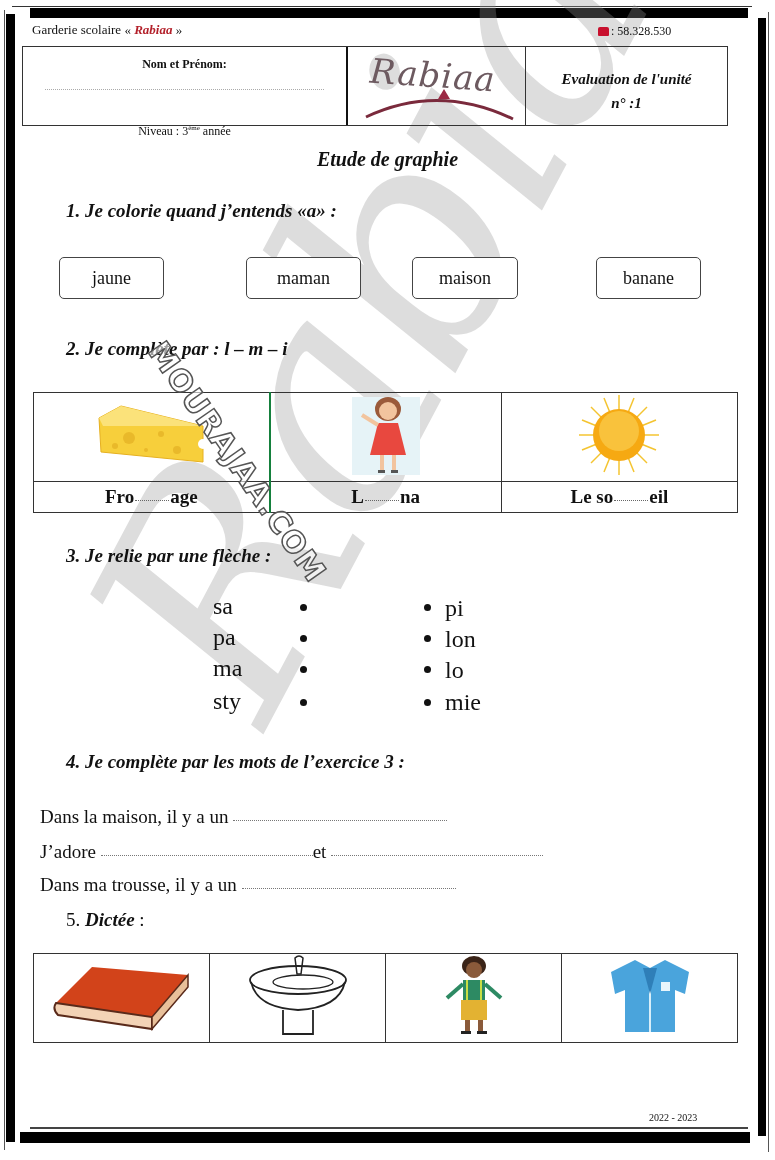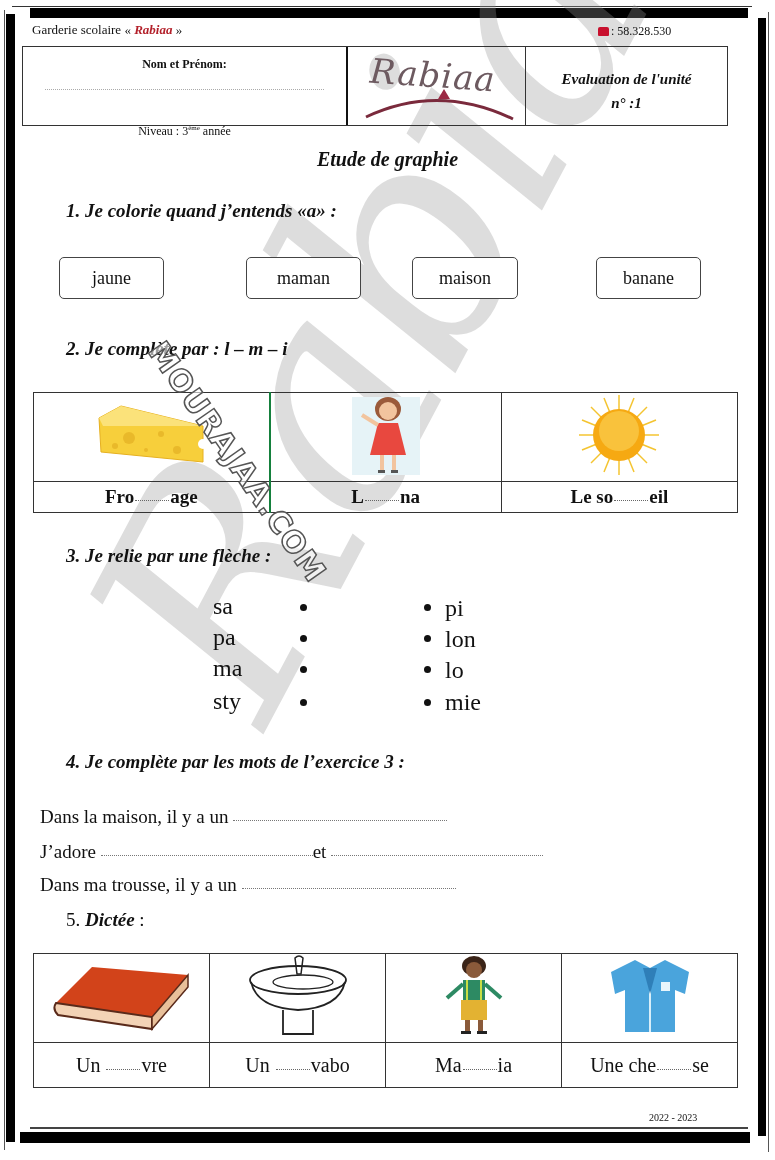--- a/index.html
+++ b/index.html
@@ -250,22 +250,16 @@
     </td>
     <td>
       <svg width="90" height="84" viewBox="0 0 90 84">
         <path d="M30 6 L45 14 L60 6 L84 18 L80 40 L70 36 L70 78 L20 78 L20 36 L10 40 L6 18 Z" fill="#4aa4dc"></path>
         <path d="M45 14 L45 78" stroke="#d8eef9" stroke-width="2"></path>
         <path d="M38 14 L45 40 L52 14" fill="#2f7fb8"></path>
         <rect x="56" y="28" width="9" height="9" fill="#e9f5fb"></rect>
       </svg>
     </td>
   </tr>
-  <tr class="txt-row">
-    <td><span>Un </span><span class="blank"></span><span>vre</span></td>
-    <td><span>Un  </span><span class="blank"></span><span>vabo</span></td>
-    <td><span>Ma</span><span class="blank"></span><span>ia</span></td>
-    <td><span>Une che</span><span class="blank"></span><span>se</span></td>
-  </tr>
 </tbody>
   </table>
 
 <div class="year-label">2022 - 2023</div>
 
 </body></html>

